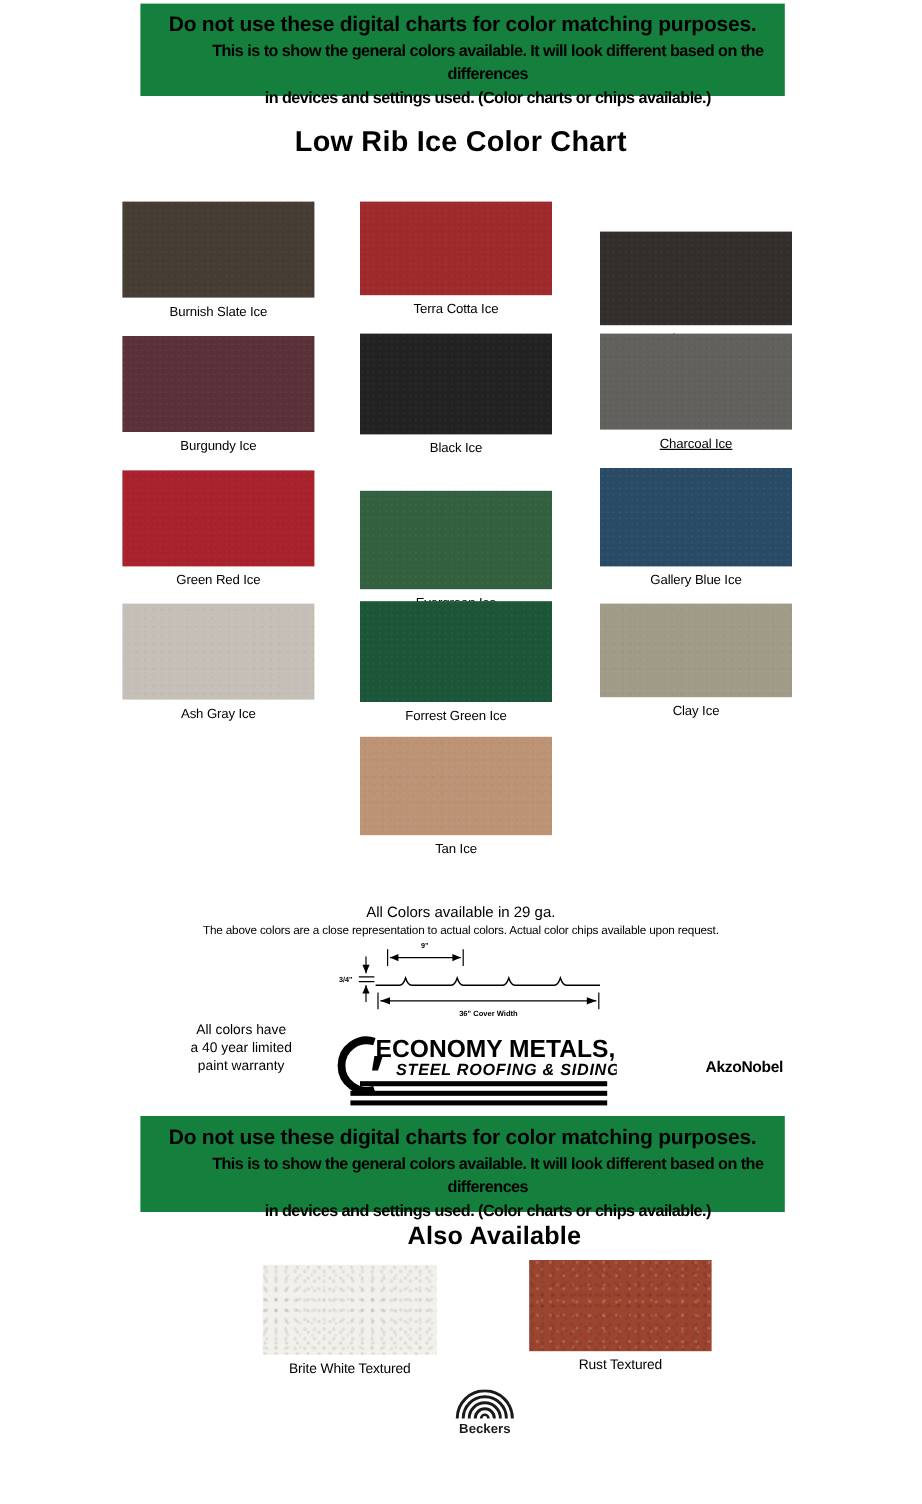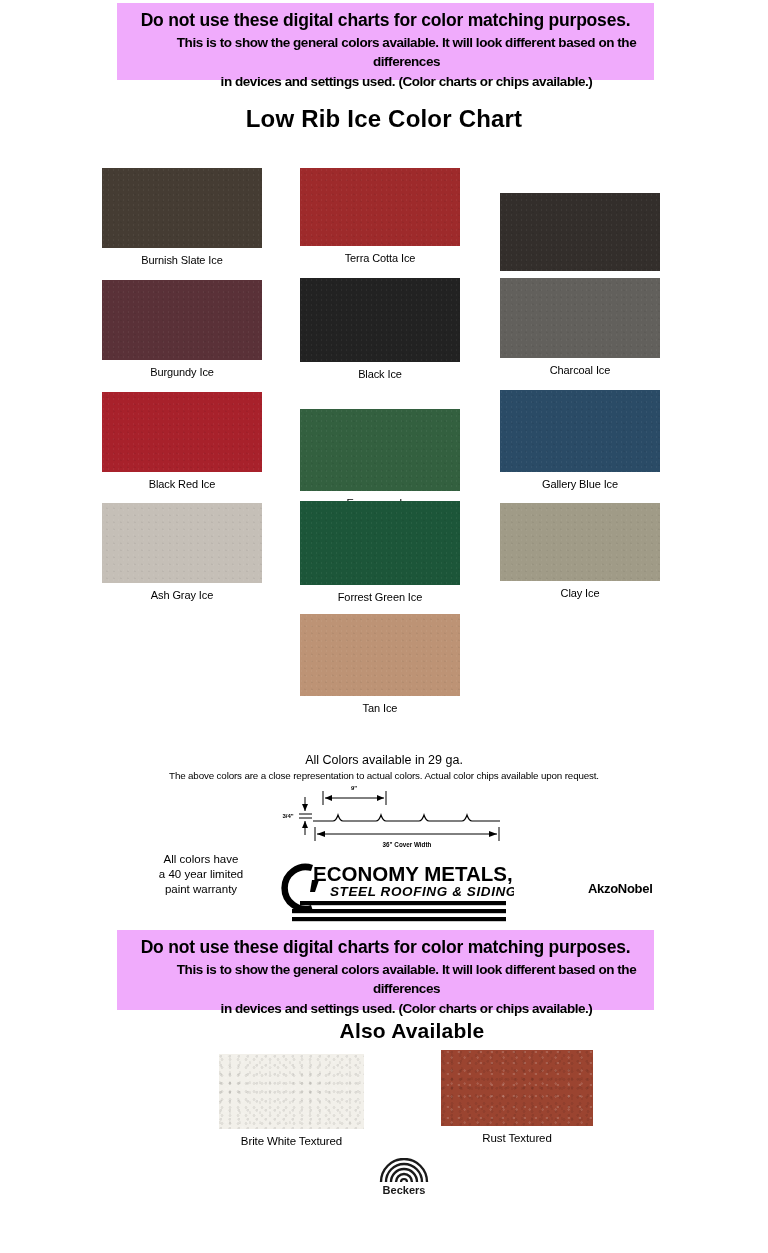--- a/index.html
+++ b/index.html
@@ -11,21 +11,21 @@
     width: 768px;
     height: 1253px;
     font-family: "Liberation Sans", sans-serif;
     color: #000;
     position: relative;
     overflow: hidden;
   }
 
   
   .banner {
-    background: #f0abfc;
+    background: #15803d;
     text-align: center;
     padding: 6px 0 8px 0;
     box-sizing: border-box;
   }
   .banner-line1 {
     font-size: 17.5px;
     font-weight: 600;
     letter-spacing: -0.2px;
     line-height: 1.35;
   }
@@ -204,28 +204,28 @@
   <div class="swatch-cell" style="left:102px; top:280px;">
     <div class="swatch grain" style="background:#5A3138;"></div>
     <div class="swatch-label">Burgundy Ice</div>
   </div>
 
   <div class="swatch-cell" style="left:300px; top:278px;">
     <div class="swatch grain" style="background:#222222; height:84px;"></div>
     <div class="swatch-label">Black Ice</div>
   </div>
 
-  <div class="swatch-cell" style="left:500px; top:278px;">
+  <div class="swatch-cell" style="left:500px; top:278px;text-decoration:underline;">
     <div class="swatch grain" style="background:#62605C; height:80px;"></div>
     <div class="swatch-label">Charcoal Ice</div>
   </div>
 
   <div class="swatch-cell" style="left:102px; top:392px;">
     <div class="swatch grain" style="background:#A8212B;"></div>
-    <div class="swatch-label">Black Red Ice</div>
+    <div class="swatch-label">Green Red Ice</div>
   </div>
 
   <div class="swatch-cell" style="left:300px; top:409px;">
     <div class="swatch grain" style="background:#33603F; height:82px;"></div>
     <div class="swatch-label">Evergreen Ice</div>
   </div>
 
   <div class="swatch-cell" style="left:500px; top:390px;">
     <div class="swatch grain" style="background:#2A4B66; height:82px;"></div>
     <div class="swatch-label">Gallery Blue Ice</div>

